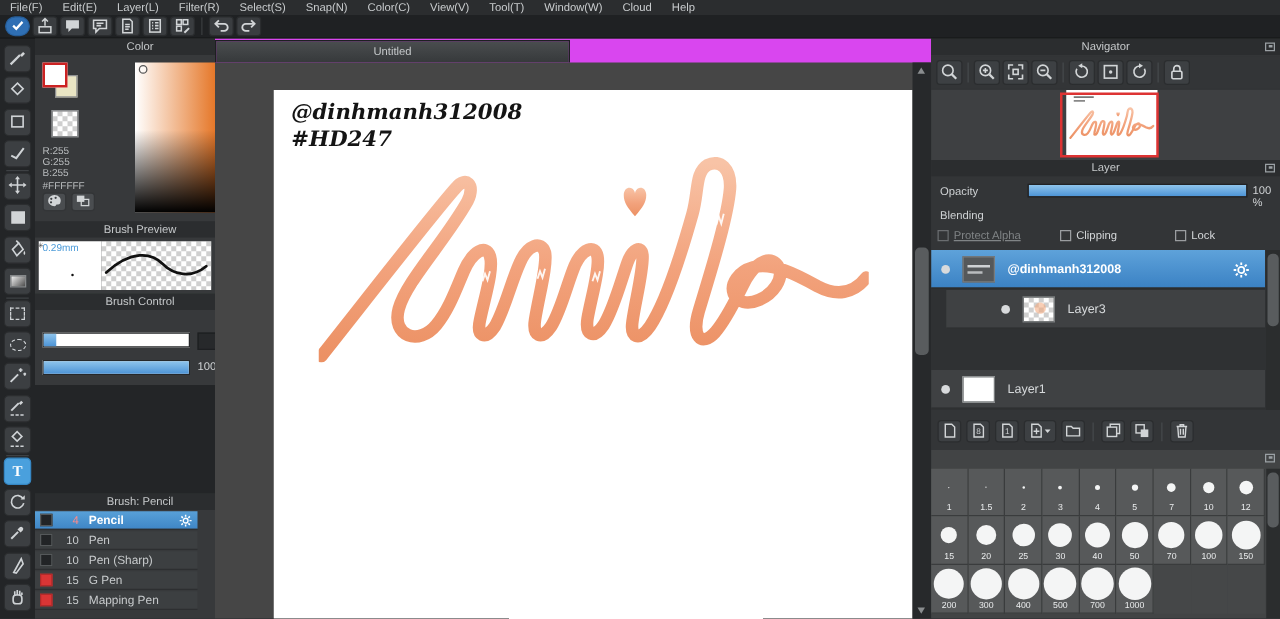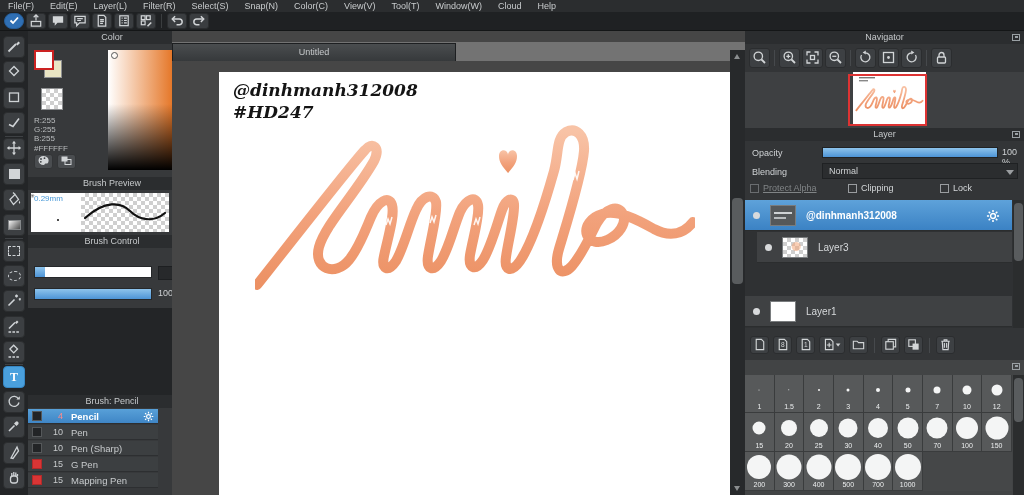--- a/index.html
+++ b/index.html
@@ -86,21 +86,21 @@
   .brush-name { margin-left:8px; font-size:9.5px; color:#c8cbcd; }
   .brush-row.sel .brush-name { color:#ffffff; font-weight:bold; }
   .brush-gear { position:absolute; right:4px; top:2px; }
   #brush-scroll { position:absolute; right:2px; top:14px; width:11px; height:84px; background:#2a2c2e; }
   .scroll-thumb { position:absolute; left:1px; width:9px; background:#595c5e; border-radius:4px; }
   .arr-up, .arr-dn { position:absolute; left:2px; width:0; height:0; border-left:3.5px solid transparent; border-right:3.5px solid transparent; }
   .arr-up { border-bottom:5px solid #8a8d8f; }
   .arr-dn { border-top:5px solid #8a8d8f; }
   
   #canvasarea { position:absolute; left:172px; top:31px; width:573px; height:464px; background:#464646; }
-  #tabbar { position:absolute; left:0; top:11px; width:573px; height:19px; background:#737373; }
+  #tabbar { position:absolute; left:0; top:0; width:573px; height:19px; background:#d946ef; }
   #tab { position:absolute; left:0; top:1px; width:284px; height:18px; background:linear-gradient(#4a4d4f,#36393b);
     border:1px solid #1d1f21; border-bottom:none; text-align:center; line-height:17px; color:#c6c9cb; font-size:9px; }
   #whitecanvas { position:absolute; left:47px; top:41px; width:511px; height:423px; background:#ffffff; }
   .canvas-text { position:absolute; left:14px; font-family:"DejaVu Serif", serif; font-style:italic; font-weight:600;
     font-size:17px; color:#141414; }
   #vscroll { position:absolute; left:558px; top:19px; width:15px; height:445px; background:#27292b; }
   
   #rightdock { position:absolute; left:745px; top:31px; width:279px; height:464px; background:#333537; }
   .rpanel { position:absolute; left:0; width:279px; }
   #p-nav   { top:0;    height:97px;  background:#333537; }
@@ -124,21 +124,21 @@
     border:1px solid #1f2123; color:#cfd2d4; line-height:15px; padding-left:6px; font-size:9px; }
   #blend-caret { position:absolute; right:3px; top:6px; width:0; height:0;
     border-left:4px solid transparent; border-right:4px solid transparent; border-top:5px solid #9a9da0; }
   .chk { position:absolute; top:55px; display:flex; align-items:center; font-size:9px; color:#d4d7d9; }
   .chk-box { width:9px; height:9px; border:1px solid #9a9da0; margin-right:4px; background:#333537; }
   .chk.dim { color:#808486;text-decoration:underline; } .chk.dim .chk-box { border-color:#6a6d70; }
   #layer-list { position:absolute; left:0; top:72px; width:279px; height:128px; background:#2f3133; }
   .layer-row { position:absolute; left:0; width:267px; height:31px; background:#3f4143; border-bottom:1px solid #2b2d2e;
     display:flex; align-items:center; }
   .layer-row.sel { background:linear-gradient(#5ea2da,#3b82c4); }
-  .layer-row.indent { left:12px; width:255px; }
+  .layer-row.indent { left:12px; width:255px;padding-left:36px; }
   .vis-dot { width:7px; height:7px; border-radius:50%; background:#d8dadc; margin-left:8px; flex:0 0 auto; }
   .layer-thumb { width:26px; height:21px; margin-left:10px; border:1px solid #797c7e; flex:0 0 auto; position:relative; background:#fff; }
   .thumb-text { background:#55585a; }
   .thumb-text::before { content:""; position:absolute; left:3px; top:6px; width:18px; height:2px; background:#cfd2d4; }
   .thumb-text::after  { content:""; position:absolute; left:3px; top:11px; width:12px; height:2px; background:#b9bcbe; }
   .thumb-l3 { background:radial-gradient(circle at 55% 45%, rgba(244,166,120,.55) 4px, rgba(0,0,0,0) 5px),
     conic-gradient(#cfcfcf 25%, #fff 0 50%, #cfcfcf 0 75%, #fff 0); background-size:100% 100%, 8px 8px; }
   .thumb-l2 { background:radial-gradient(circle at 30% 40%, rgba(240,140,90,.9) 3px, rgba(0,0,0,0) 4px),
     radial-gradient(circle at 62% 55%, rgba(240,140,90,.85) 3px, rgba(0,0,0,0) 4px),
     conic-gradient(#cfcfcf 25%, #fff 0 50%, #cfcfcf 0 75%, #fff 0); background-size:100% 100%,100% 100%, 8px 8px; }
@@ -556,24 +556,20 @@
       </div>
     </div>
 
     <div class="rpanel" id="p-layer">
       <div class="panel-title">Layer</div>
       <span class="pt-pop solo"></span>
       <span class="lp-label" style="top:20px">Opacity</span>
       <div id="op-track"></div>
       <span id="op-pct">100 %</span>
       <span class="lp-label" style="top:39px">Blending</span>
-      <div id="blend-select">
-        <span>Normal</span>
-        <span id="blend-caret"></span>
-      </div>
       <div class="chk dim" style="left:5px">
         <span class="chk-box"></span>
         <span>Protect Alpha</span>
       </div>
       <div class="chk" style="left:103px">
         <span class="chk-box"></span>
         <span>Clipping</span>
       </div>
       <div class="chk" style="left:195px">
         <span class="chk-box"></span>

